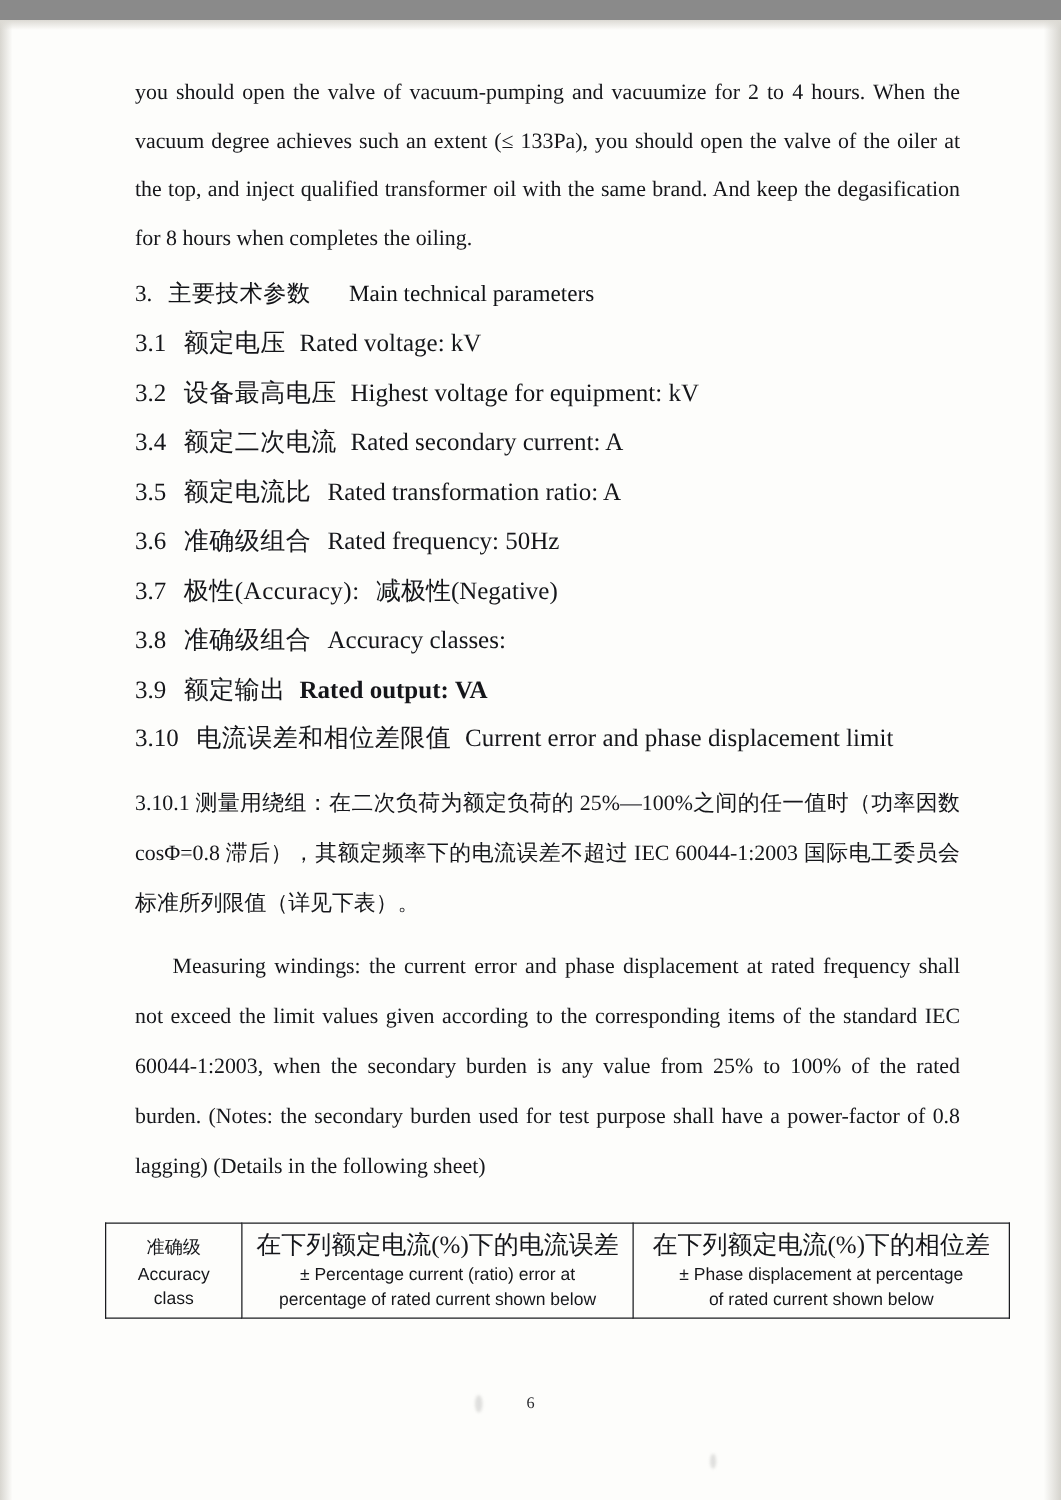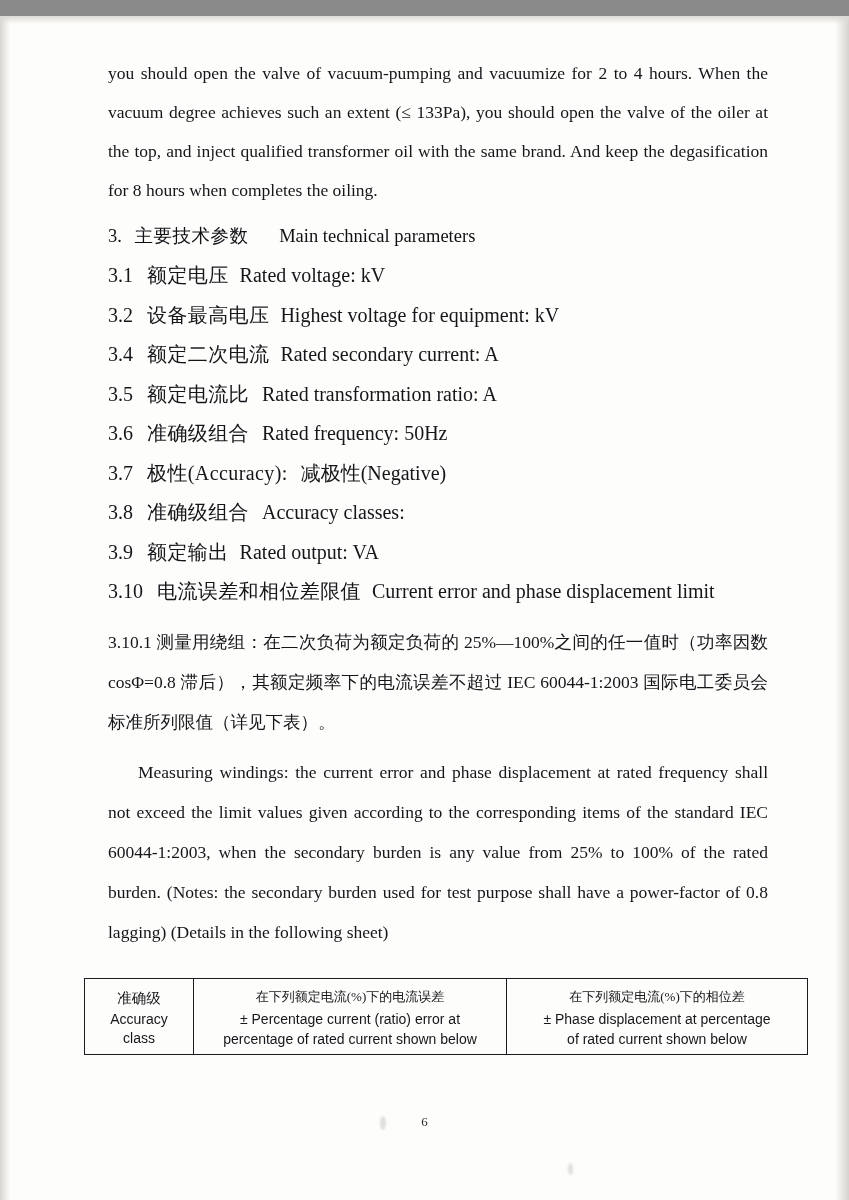--- a/index.html
+++ b/index.html
@@ -129,21 +129,21 @@
   td.col-acc {
     width: 96px;
   }
   td.col-mid {
     width: 300px;
   }
   td.col-right {
     width: 288px;
   }
   .cell-zh {
-    font-size: 13px;
+    font-size: 20px;
     line-height: 25px;
     display: block;
   }
   .cell-en {
     font-family: "Liberation Sans", sans-serif;
     font-size: 14px;
     line-height: 20px;
     display: block;
   }
   .acc-zh {
@@ -234,21 +234,21 @@
 
     <p class="item">
       <span class="num">3.8</span>
       <span class="zh">准确级组合</span>
       <span style="margin-left:8px;">Accuracy classes:</span>
     </p>
 
     <p class="item">
       <span class="num">3.9</span>
       <span class="zh">额定输出</span>
-      <span style="margin-left:6px;">Rated output: VA</span>
+      <span style="margin-left:6px;font-weight:bold;">Rated output: VA</span>
     </p>
 
     <p class="item">
       <span class="num" style="min-width:44px;">3.10</span>
       <span class="zh">电流误差和相位差限值</span>
       <span style="margin-left:6px;">Current error and phase displacement limit</span>
     </p>
 
     <div class="block-gap"></div>
 

